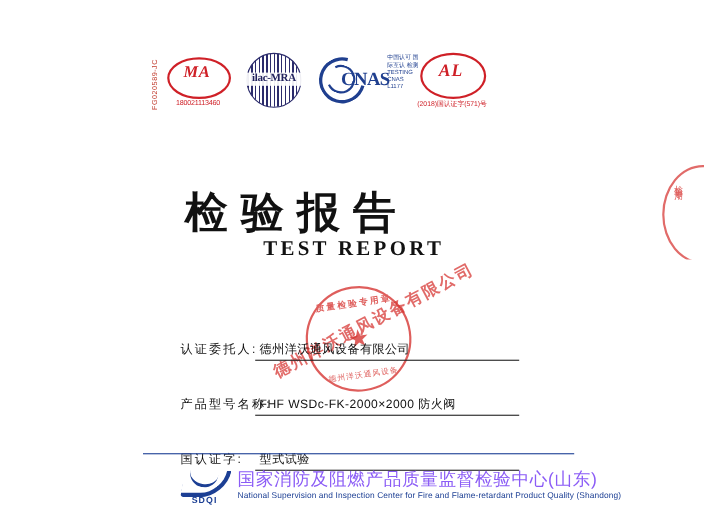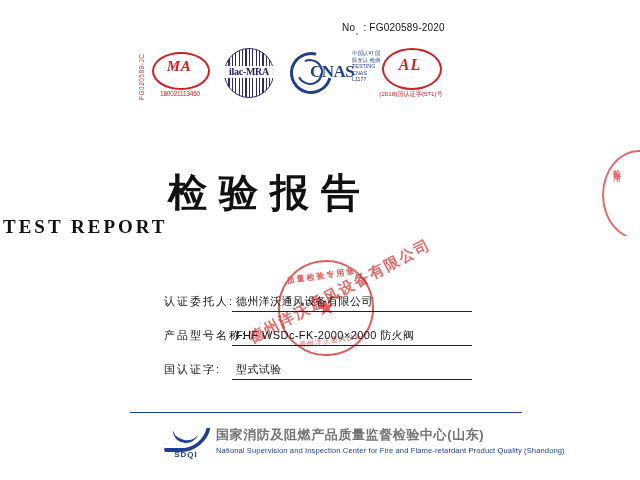--- a/index.html
+++ b/index.html
@@ -212,39 +212,40 @@
     font-weight: bold;
     letter-spacing: 12px;
     text-indent: 12px;
     color: #111;
     font-family: "Liberation Serif", serif;
   }
   .title-en {
     position: absolute;
     left: 0; top: 216px;
     width: 640px;
-    text-align: left;
+    text-align: center;
     font-size: 19px;
     font-weight: bold;
     letter-spacing: 3px;
     text-indent: 3px;
     color: #111;
     font-family: "Liberation Serif", serif;
   }
 
   
   .fields {
     position: absolute;
     left: 164px;
     top: 292px;
     width: 310px;
   }
   .field {
     position: relative;
     height: 34px;
+    margin-top: 16px;
   }
   .field .label {
     position: absolute;
     left: 0; top: 2px;
     font-size: 11px;
     letter-spacing: 2px;
     color: #111;
     white-space: nowrap;
   }
   .field .value {
@@ -376,43 +377,40 @@
     width: 44px;
     text-align: center;
     font-size: 8px;
     font-weight: bold;
     color: #1c3f94;
     letter-spacing: 1px;
   }
   .footer .cn {
     position: absolute;
     left: 86px; top: 2px;
-    font-size: 13px;
-    font-weight: bold;
-    color: #737373;
+    font-size: 16px;
+    font-weight: normal;
+    color: #8b5cf6;
     letter-spacing: .6px;
     white-space: nowrap;
   }
   .footer .en {
     position: absolute;
     left: 86px; top: 22px;
     font-size: 7.6px;
     color: #1c3f94;
     letter-spacing: .1px;
     white-space: nowrap;
   }
 </style>
 </head>
 <body>
 
 <div class="page">
 
-  <div class="doc-no">
-    <span>No</span><span class="sub">。</span><span>: FG020589-2020</span>
-  </div>
 
   <div class="logo-strip">
 
     <div class="vert-code top">FG020589-JC</div>
 
     <div class="badge cma">
       <div class="oval"></div>
       <div class="txt">MA</div>
       <div class="code">180021113460</div>
     </div>

